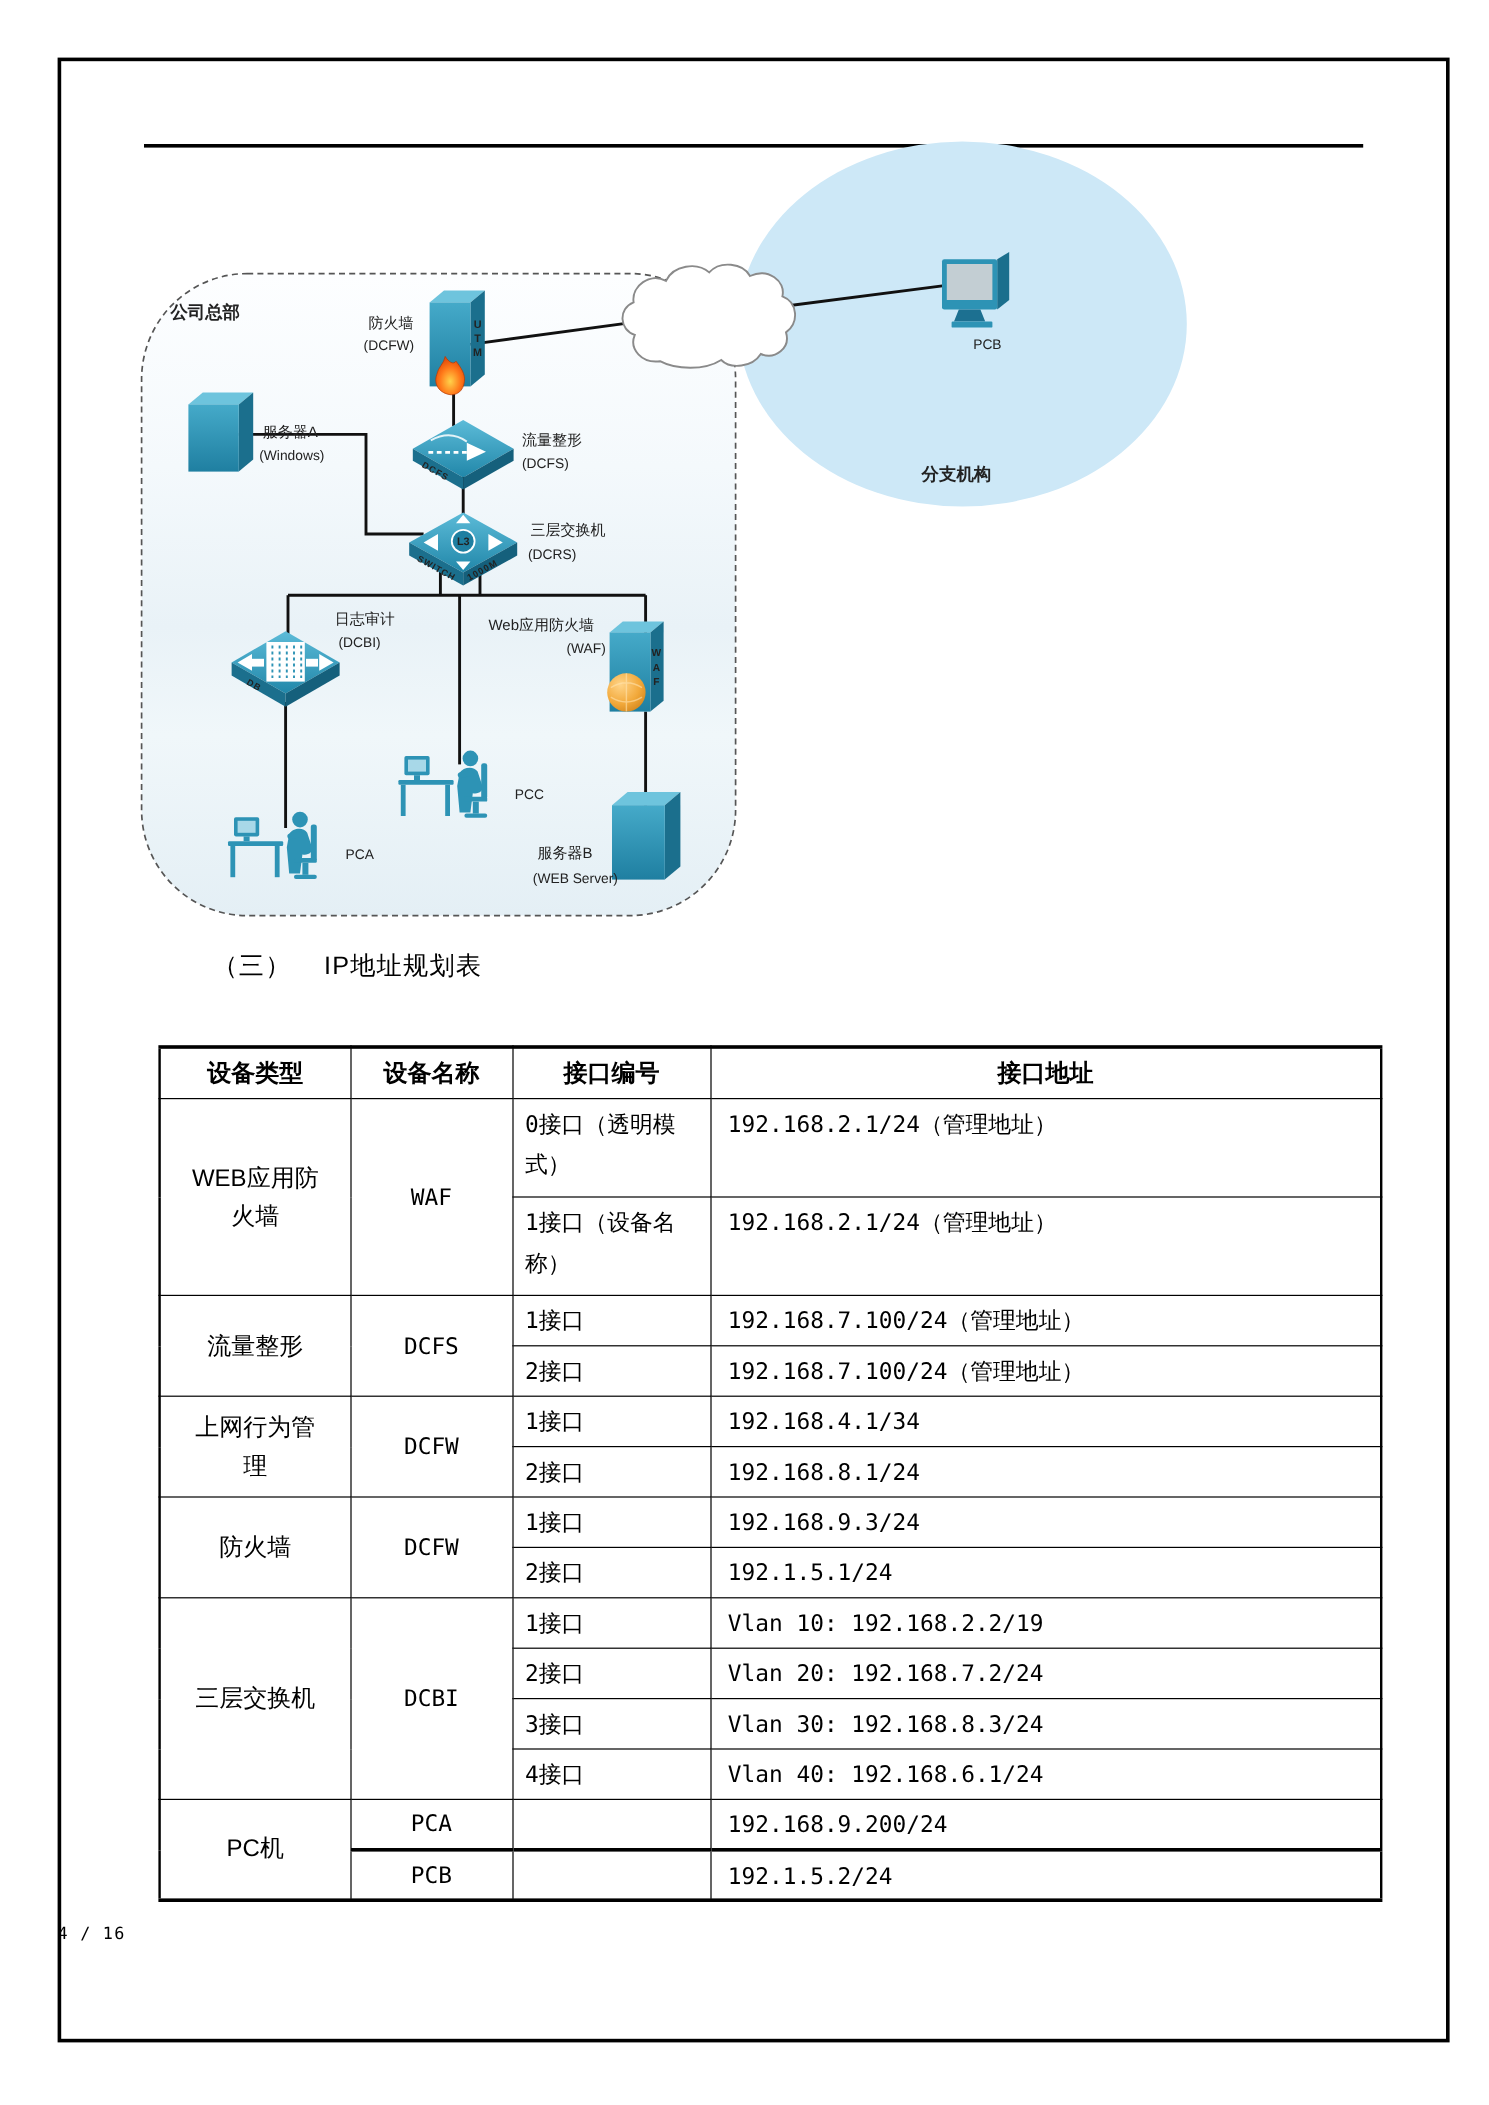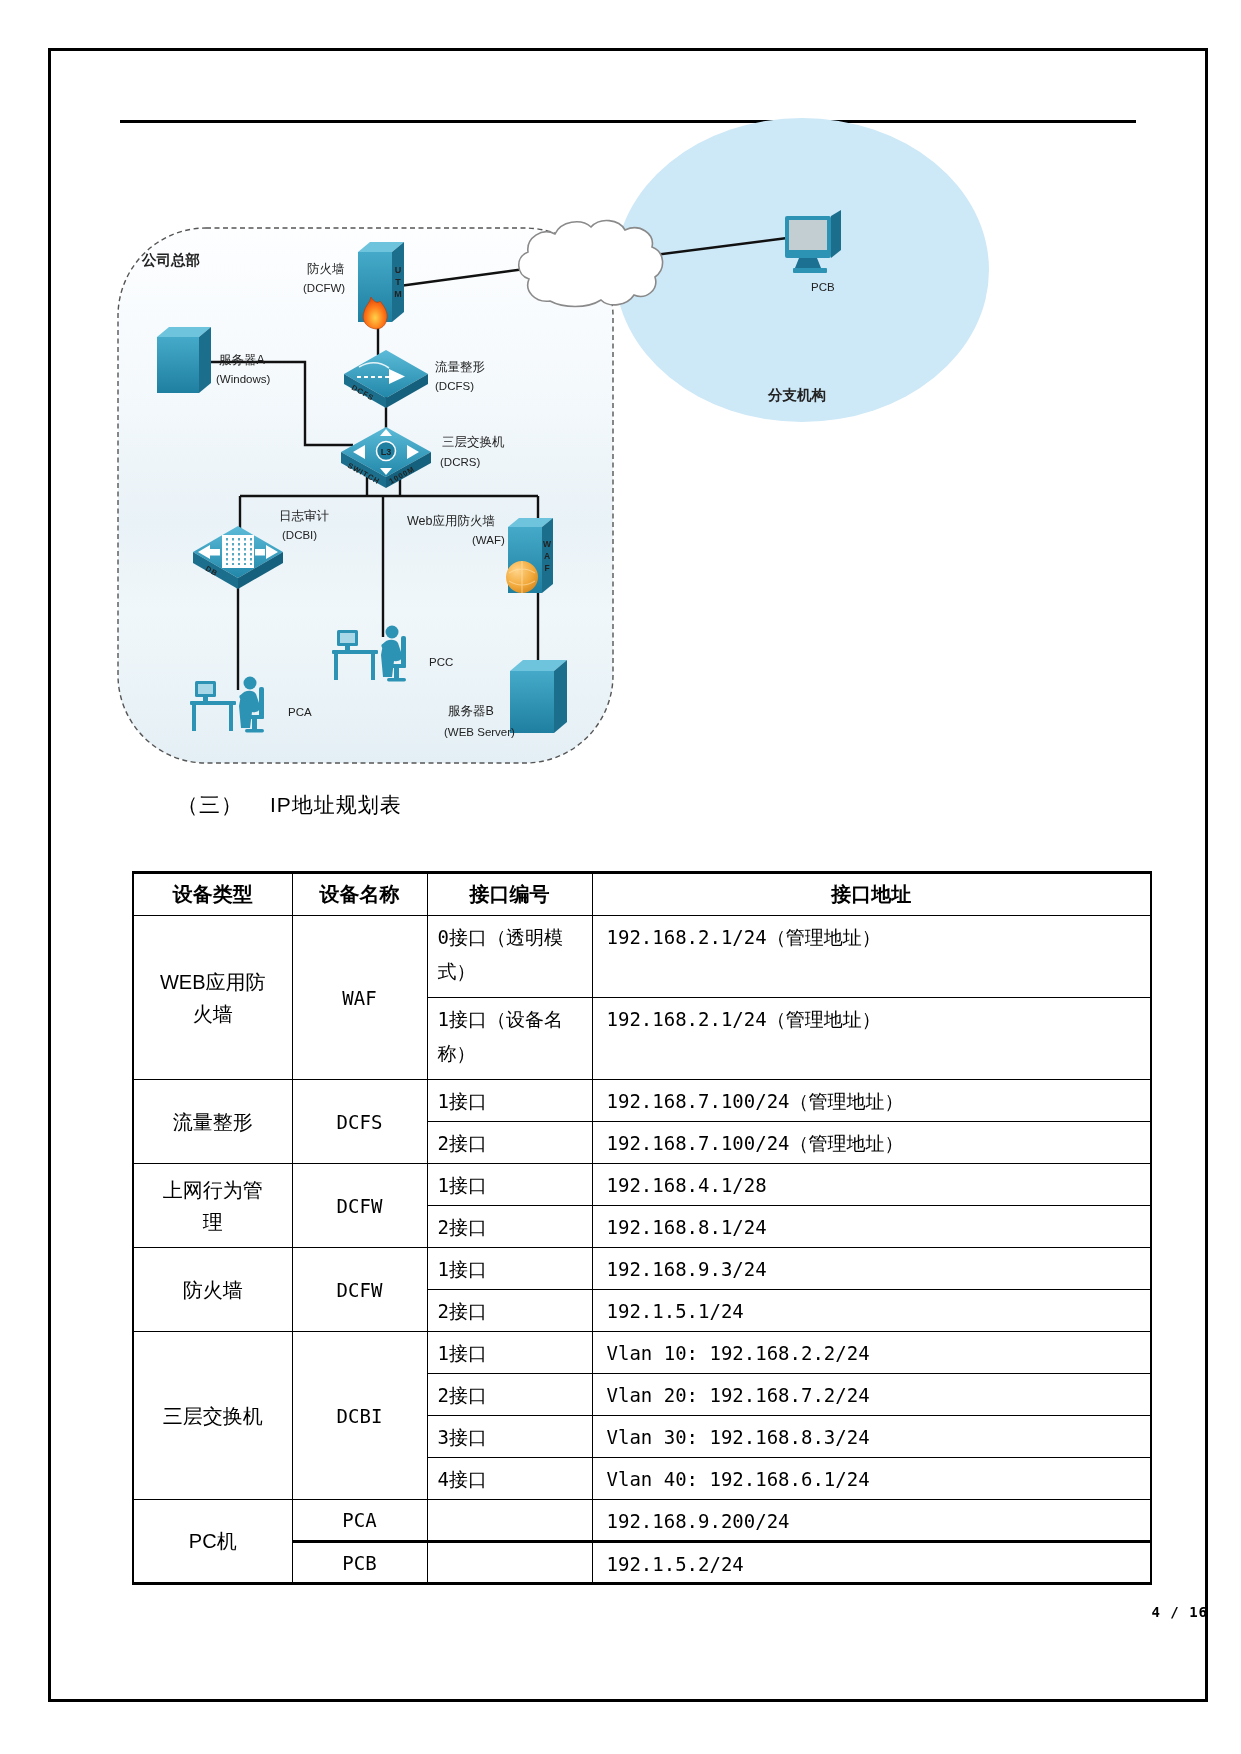--- a/index.html
+++ b/index.html
@@ -17,22 +17,22 @@
   .ip-table th,.ip-table td{border:1.5px solid #000;padding:0;overflow:hidden;}
   .ip-table th{height:41px;font-size:20px;font-weight:700;text-align:center;vertical-align:middle;}
   .ip-table tr{height:42px;}
   .ip-table tr.tall{height:82px;}
   td.c-type{font-size:20px;text-align:center;vertical-align:middle;line-height:32px;padding:0 22px;}
   td.c-name{font-family:"DejaVu Sans Mono",monospace;font-size:19px;text-align:center;vertical-align:middle;}
   td.c-iface,td.c-addr{font-family:"DejaVu Sans Mono",monospace;font-size:19px;
         vertical-align:top;line-height:34px;padding:4px 6px 0 10px;text-align:left;}
   td.c-addr{padding-left:14px;}
   tr.thick-top td{border-top:3px solid #000;}
-  .footer{position:absolute;left:48px;top:1604px;width:1160px;text-align:right;
-        font-family:"DejaVu Sans Mono",monospace;font-size:14px;font-weight:700;letter-spacing:1px;}
+  .footer{position:absolute;left:48px;top:1604px;width:1160px;text-align:left;
+        font-family:"DejaVu Sans Mono",monospace;font-size:14px;font-weight:400;letter-spacing:1px;}
   
   .diagram text{font-family:"Liberation Sans",sans-serif;fill:#222;}
   .lbl{font-size:12.5px;}
   .sub{font-size:11.5px;fill:#333;}
   .zone{font-size:14.5px;font-weight:700;fill:#111;}
   .devtxt{fill:#fff;font-weight:700;}
 </style>
 </head>
 <body>
 
@@ -250,41 +250,41 @@
         <td class="c-addr">192.168.7.100/24（管理地址）</td>
       </tr>
       <tr>
         <td class="c-iface">2接口</td>
         <td class="c-addr">192.168.7.100/24（管理地址）</td>
       </tr>
       <tr>
         <td class="c-type" rowspan="2">上网行为管理</td>
         <td class="c-name" rowspan="2">DCFW</td>
         <td class="c-iface">1接口</td>
-        <td class="c-addr">192.168.4.1/28</td>
+        <td class="c-addr">192.168.4.1/34</td>
       </tr>
       <tr>
         <td class="c-iface">2接口</td>
         <td class="c-addr">192.168.8.1/24</td>
       </tr>
       <tr>
         <td class="c-type" rowspan="2">防火墙</td>
         <td class="c-name" rowspan="2">DCFW</td>
         <td class="c-iface">1接口</td>
         <td class="c-addr">192.168.9.3/24</td>
       </tr>
       <tr>
         <td class="c-iface">2接口</td>
         <td class="c-addr">192.1.5.1/24</td>
       </tr>
       <tr>
         <td class="c-type" rowspan="4">三层交换机</td>
         <td class="c-name" rowspan="4">DCBI</td>
         <td class="c-iface">1接口</td>
-        <td class="c-addr">Vlan 10: 192.168.2.2/24</td>
+        <td class="c-addr">Vlan 10: 192.168.2.2/19</td>
       </tr>
       <tr>
         <td class="c-iface">2接口</td>
         <td class="c-addr">Vlan 20: 192.168.7.2/24</td>
       </tr>
       <tr>
         <td class="c-iface">3接口</td>
         <td class="c-addr">Vlan 30: 192.168.8.3/24</td>
       </tr>
       <tr>

